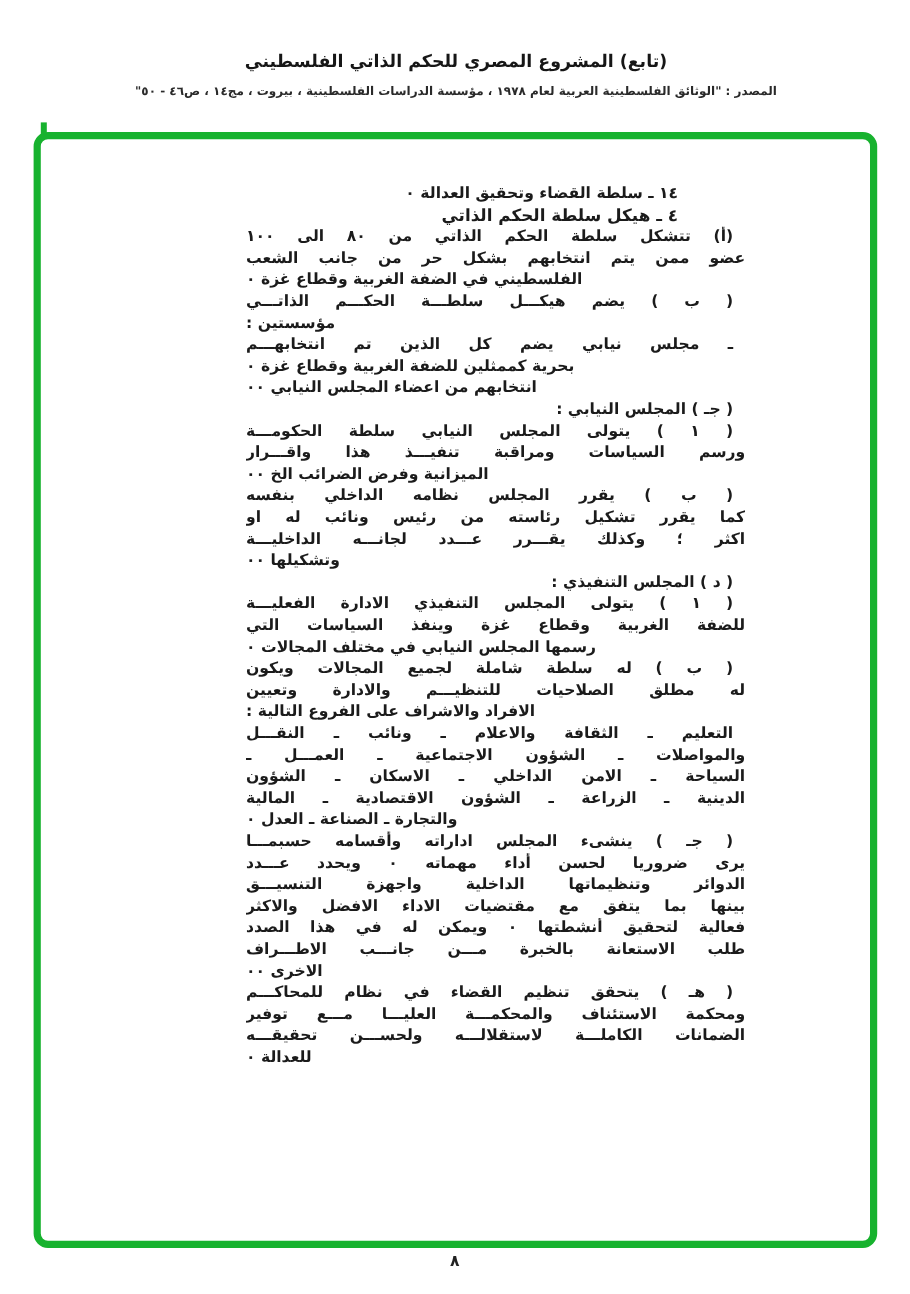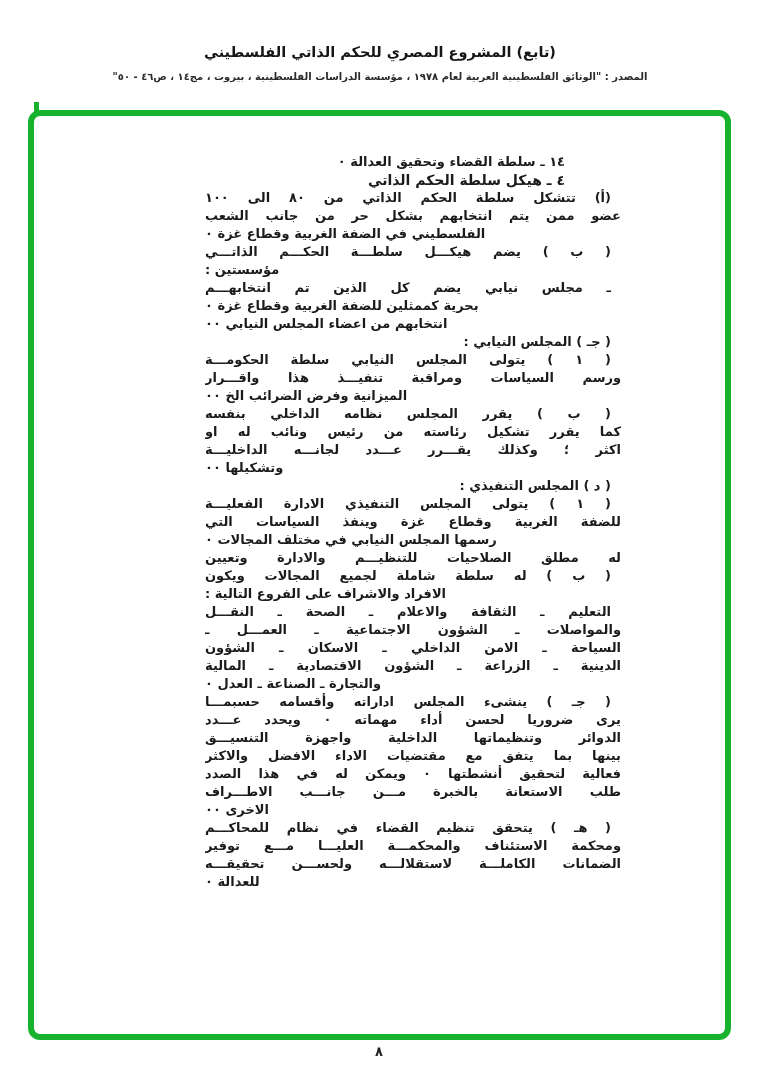--- a/index.html
+++ b/index.html
@@ -124,24 +124,24 @@
       <div class="line c">ورسم السياسات ومراقبة تنفيـــذ هذا واقـــرار</div>
       <div class="line e">الميزانية وفرض الضرائب الخ ٠٠</div>
       <div class="line p">( ب ) يقرر المجلس نظامه الداخلي بنفسه</div>
       <div class="line c">كما يقرر تشكيل رئاسته من رئيس ونائب له او</div>
       <div class="line c">اكثر ؛ وكذلك يقـــرر عـــدد لجانـــه الداخليـــة</div>
       <div class="line e">وتشكيلها ٠٠</div>
       <div class="line pe">( د ) المجلس التنفيذي :</div>
       <div class="line p">( ١ ) يتولى المجلس التنفيذي الادارة الفعليـــة</div>
       <div class="line c">للضفة الغربية وقطاع غزة وينفذ السياسات التي</div>
       <div class="line e">رسمها المجلس النيابي في مختلف المجالات ٠</div>
+      <div class="line p">( ب ) له سلطة شاملة لجميع المجالات ويكون</div>
       <div class="line c">له مطلق الصلاحيات للتنظيـــم والادارة وتعيين</div>
-      <div class="line p">( ب ) له سلطة شاملة لجميع المجالات ويكون</div>
       <div class="line e">الافراد والاشراف على الفروع التالية :</div>
-      <div class="line p">التعليم ـ الثقافة والاعلام ـ الصحة ـ النقـــل</div>
+      <div class="line p">التعليم ـ الثقافة والاعلام ـ ونائب ـ النقـــل</div>
       <div class="line c">والمواصلات ـ الشؤون الاجتماعية ـ العمـــل ـ</div>
       <div class="line c">السياحة ـ الامن الداخلي ـ الاسكان ـ الشؤون</div>
       <div class="line c">الدينية ـ الزراعة ـ الشؤون الاقتصادية ـ المالية</div>
       <div class="line e">والتجارة ـ الصناعة ـ العدل ٠</div>
       <div class="line p">( جـ ) ينشىء المجلس اداراته وأقسامه حسبمـــا</div>
       <div class="line c">يرى ضروريا لحسن أداء مهماته ٠ ويحدد عـــدد</div>
       <div class="line c">الدوائر وتنظيماتها الداخلية واجهزة التنسيـــق</div>
       <div class="line c">بينها بما يتفق مع مقتضيات الاداء الافضل والاكثر</div>
       <div class="line c">فعالية لتحقيق أنشطتها ٠ ويمكن له في هذا الصدد</div>
       <div class="line c">طلب الاستعانة بالخبرة مـــن جانـــب الاطـــراف</div>

